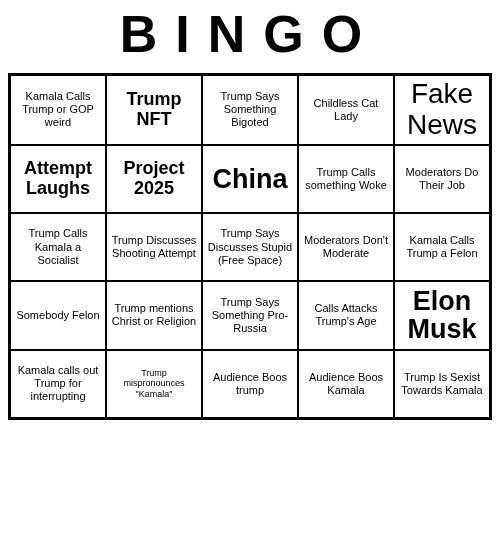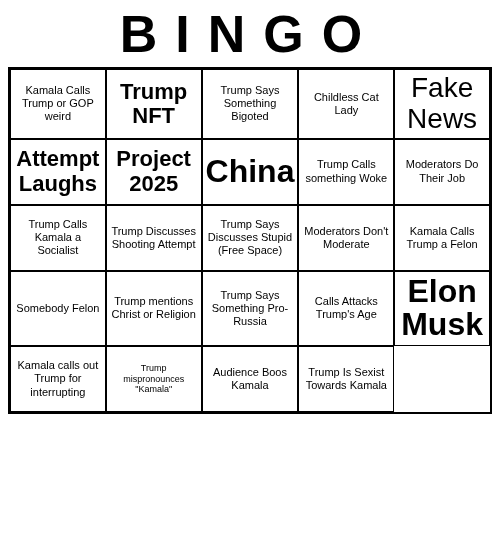--- a/index.html
+++ b/index.html
@@ -21,44 +21,45 @@
       margin-bottom: 7px;
       line-height: 1;
     }
     .bingo-grid {
       display: grid;
       grid-template-columns: repeat(5, 1fr);
       grid-template-rows: repeat(5, 1fr);
       border: 2px solid #000;
       width: 484px;
       height: 347px;
+      margin-top: 6px;
     }
     .cell {
       border: 1px solid #000;
       display: flex;
       align-items: center;
       justify-content: center;
       text-align: center;
       padding: 3px;
       font-size: 11px;
       line-height: 1.2;
       cursor: default;
     }
     .cell.large-text {
-      font-size: 22px;
+      font-size: 18px;
       font-weight: bold;
       line-height: 1.1;
     }
     .cell.xlarge-text {
       font-size: 28px;
       font-weight: normal;
       line-height: 1.1;
     }
     .cell.xxlarge-text {
-      font-size: 32px;
+      font-size: 27px;
       font-weight: bold;
       line-height: 1.05;
     }
   </style>
 </head>
 <body>
 
 <div class="bingo-title">BINGO</div>
 
 <div class="bingo-grid">
@@ -77,15 +78,16 @@
     <div class="cell">Trump Says Discusses Stupid (Free Space)</div>
     <div class="cell">Moderators Don't Moderate</div>
     <div class="cell">Kamala Calls Trump a Felon</div>
     <div class="cell">Somebody Felon</div>
     <div class="cell">Trump mentions Christ or Religion</div>
     <div class="cell">Trump Says Something Pro-Russia</div>
     <div class="cell">Calls Attacks Trump's Age</div>
     <div class="cell xxlarge-text">Elon Musk</div>
     <div class="cell">Kamala calls out Trump for interrupting</div>
     <div class="cell" style="font-size: 9px;">Trump mispronounces "Kamala"</div>
+    <div class="cell">Audience Boos trump</div>
     <div class="cell">Audience Boos Kamala</div>
     <div class="cell">Trump Is Sexist Towards Kamala</div>
   </div>
 
 </body></html>

